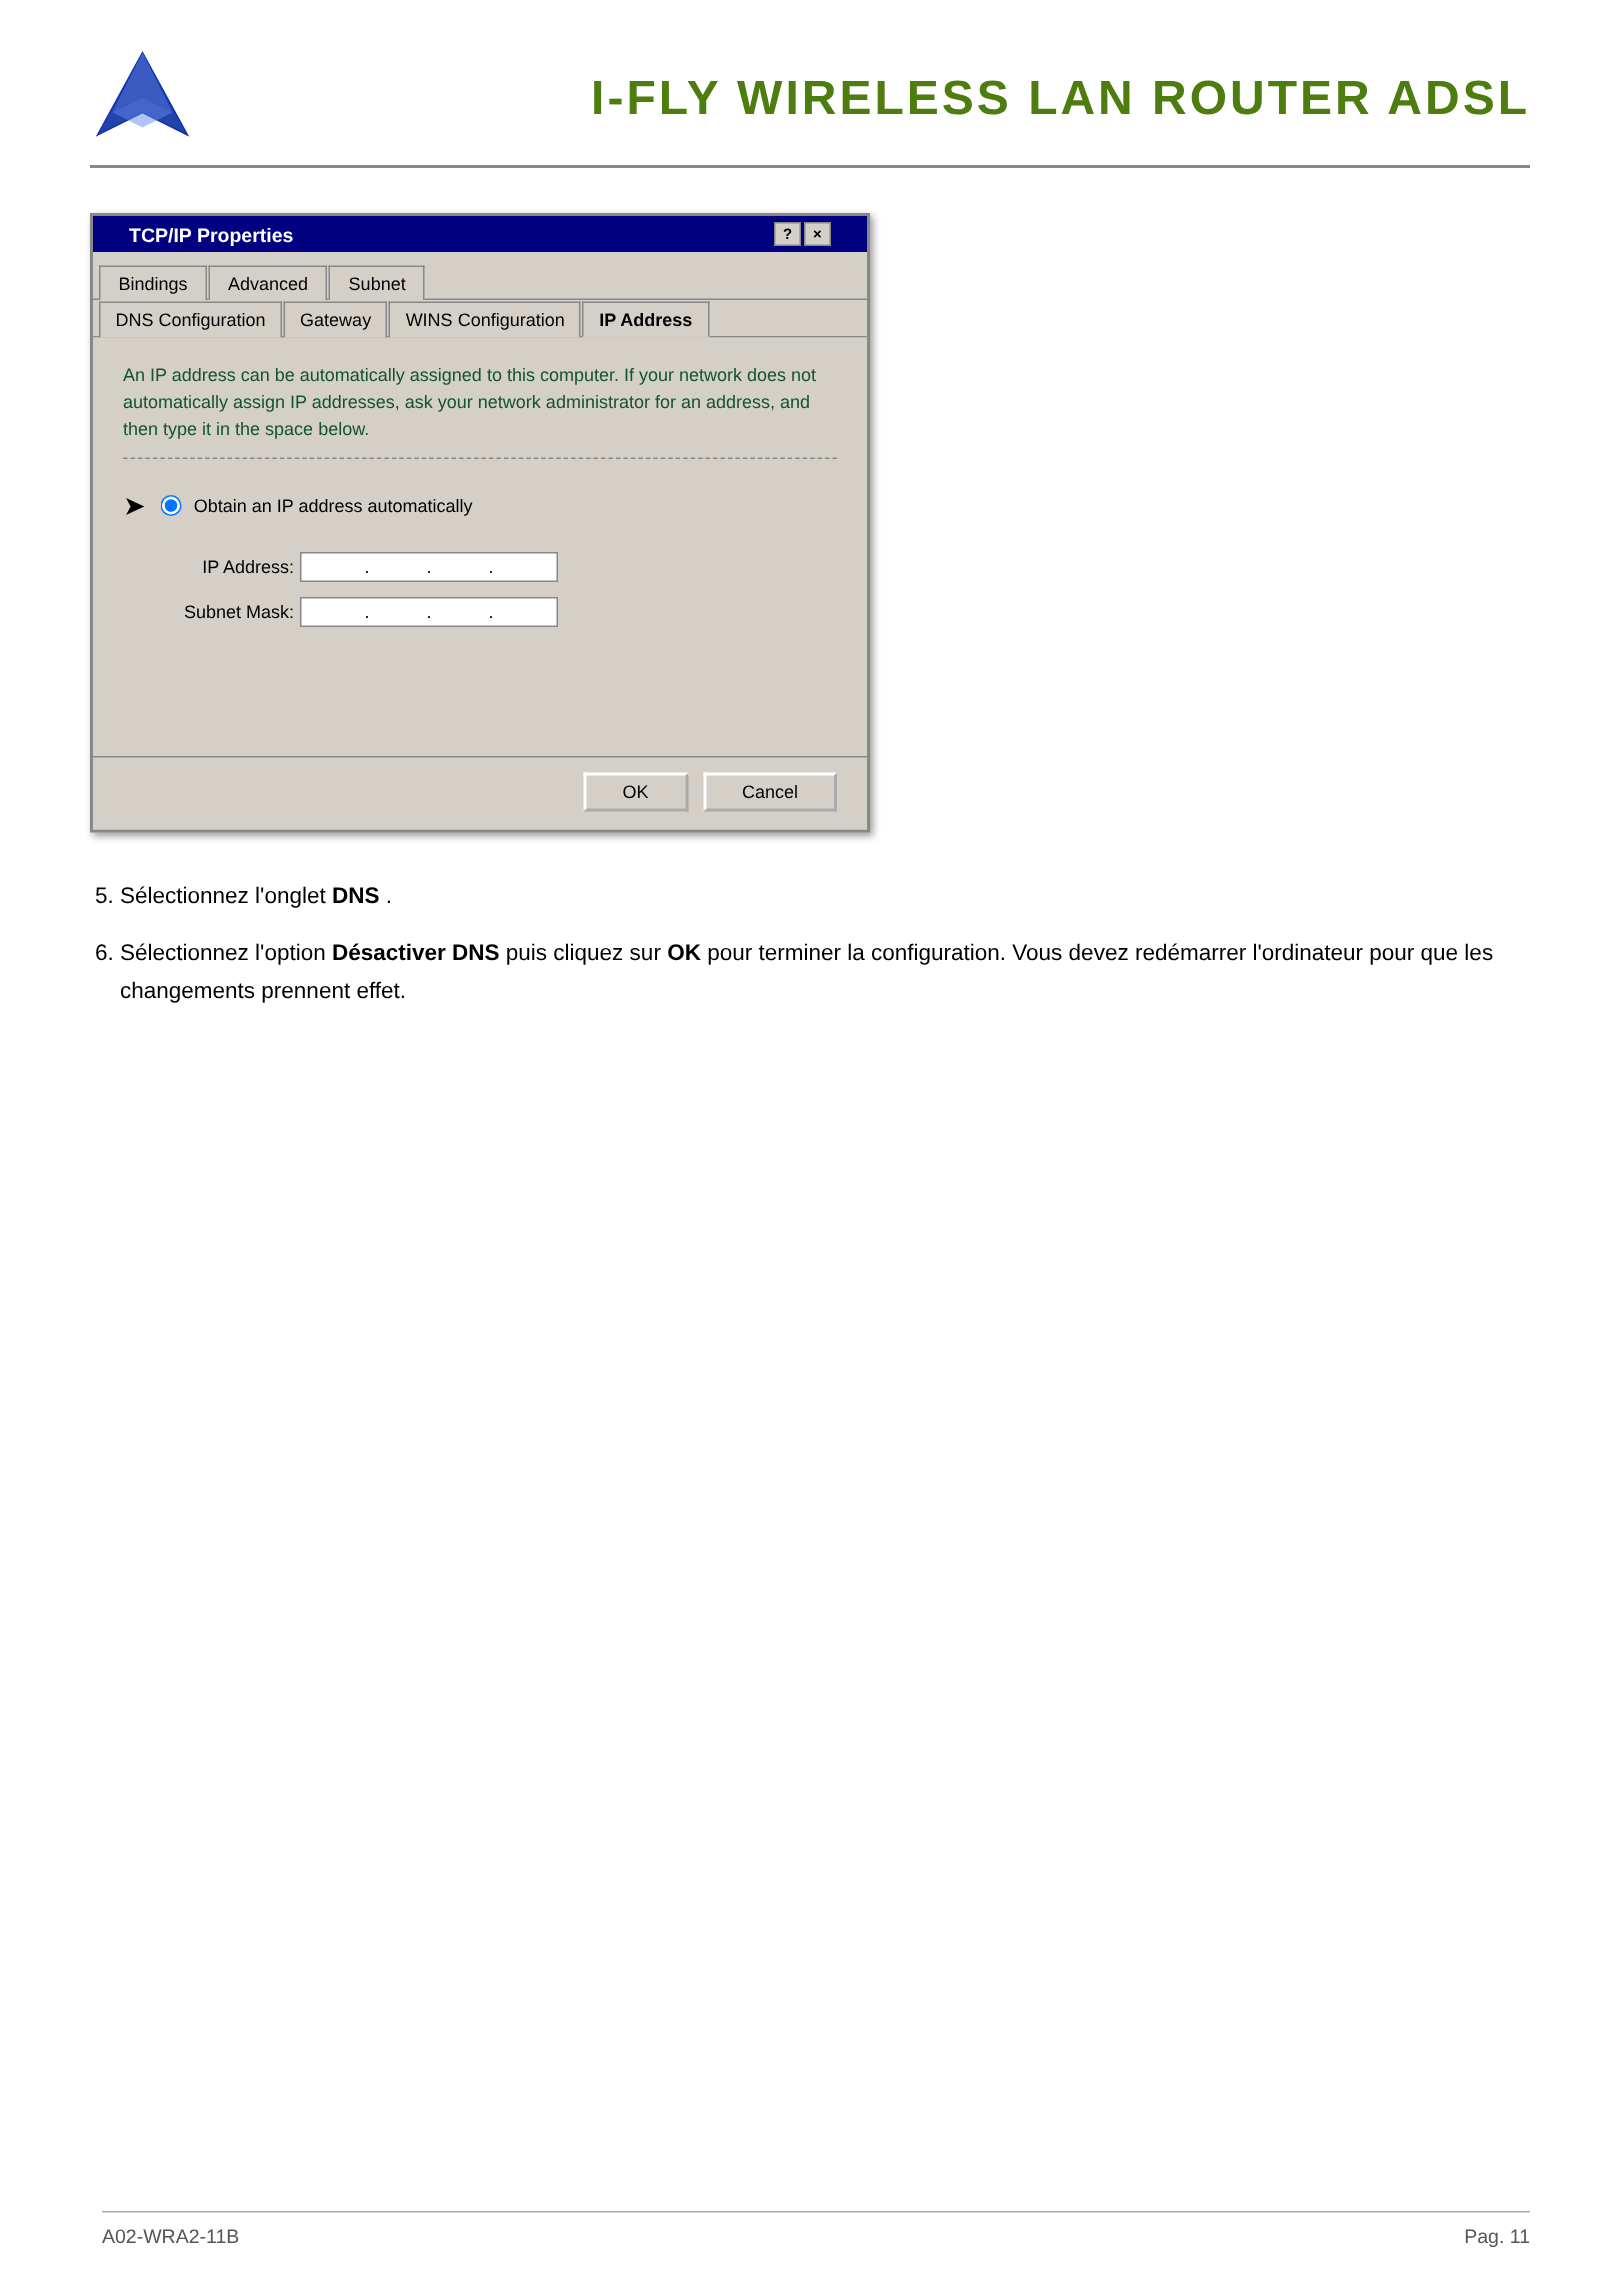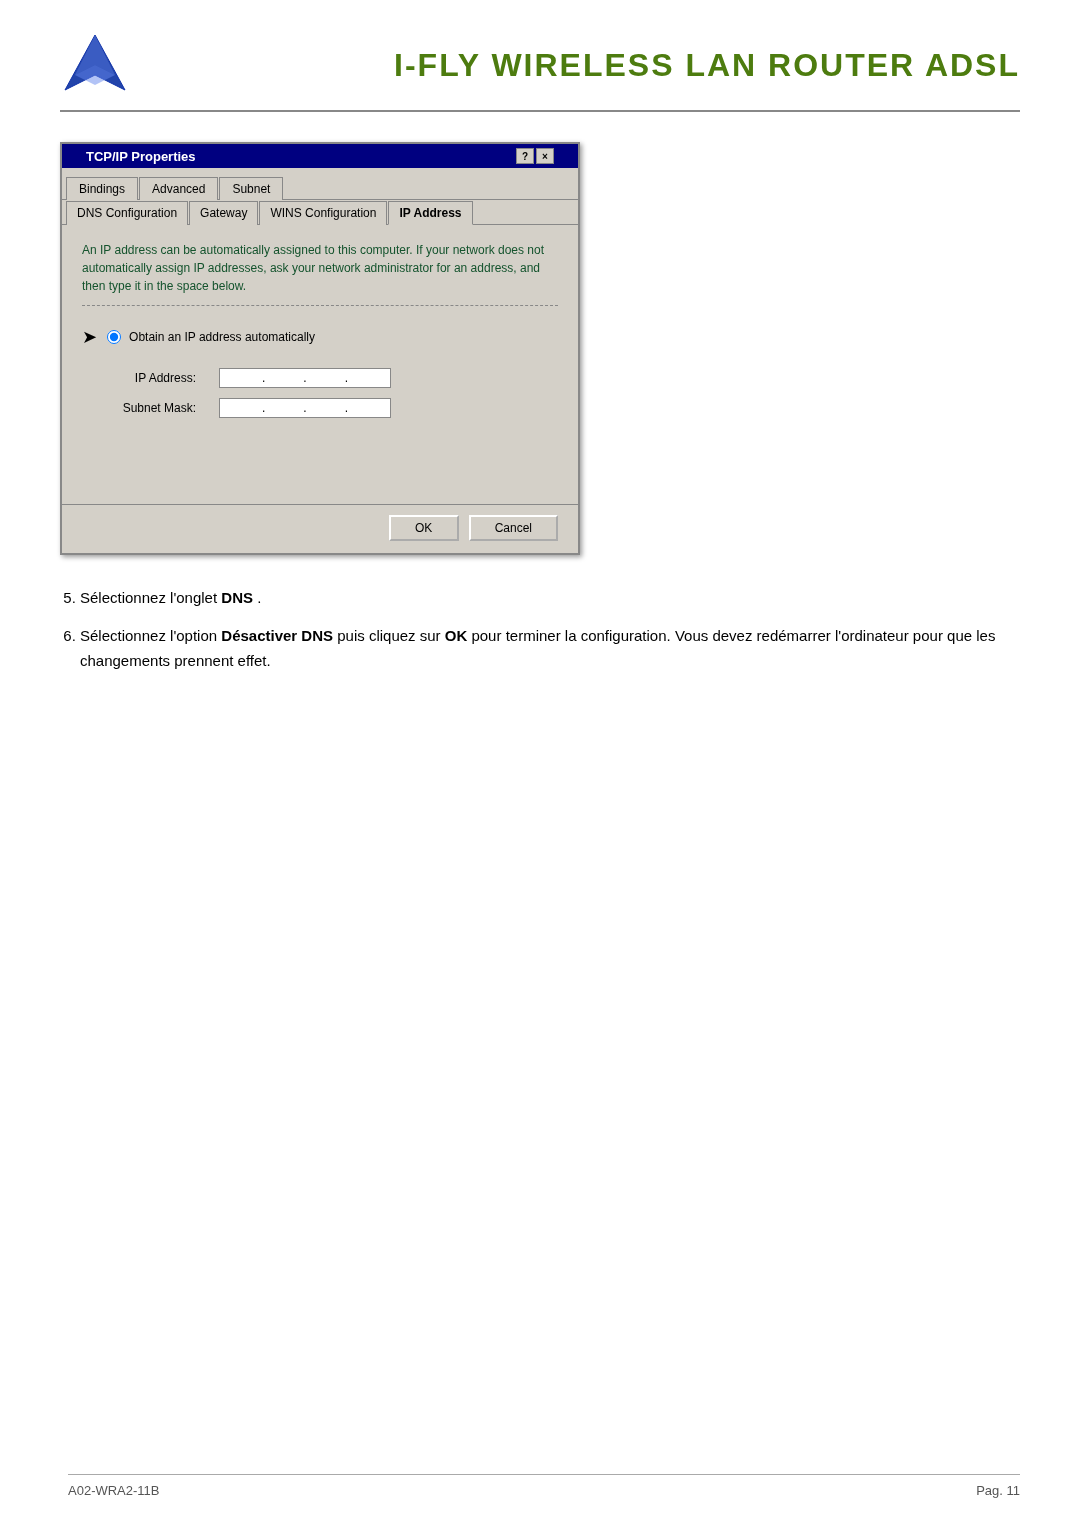--- a/index.html
+++ b/index.html
@@ -173,21 +173,21 @@
 
     .specify-section {
       margin-left: 24px;
       margin-top: 4px;
     }
 
     .ip-field-row {
       display: flex;
       align-items: center;
       margin-bottom: 10px;
-      gap: 23px;
+      gap: 4px;
     }
 
     .ip-field-label {
       font-size: 12px;
       width: 90px;
       text-align: right;
     }
 
     .ip-input-group {
       display: flex;

